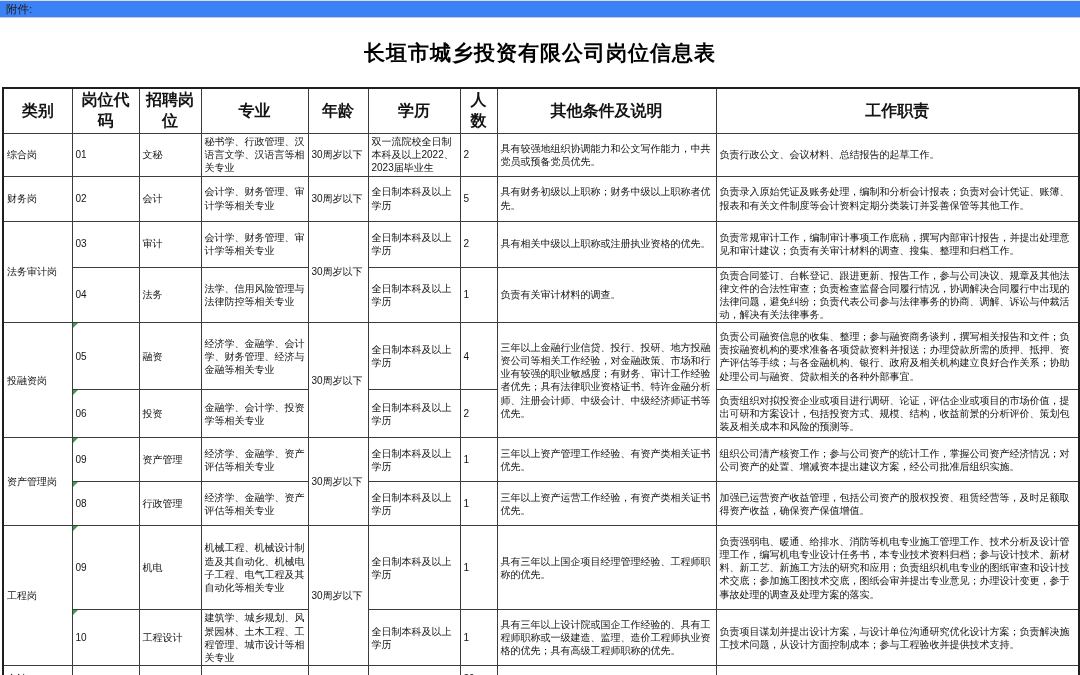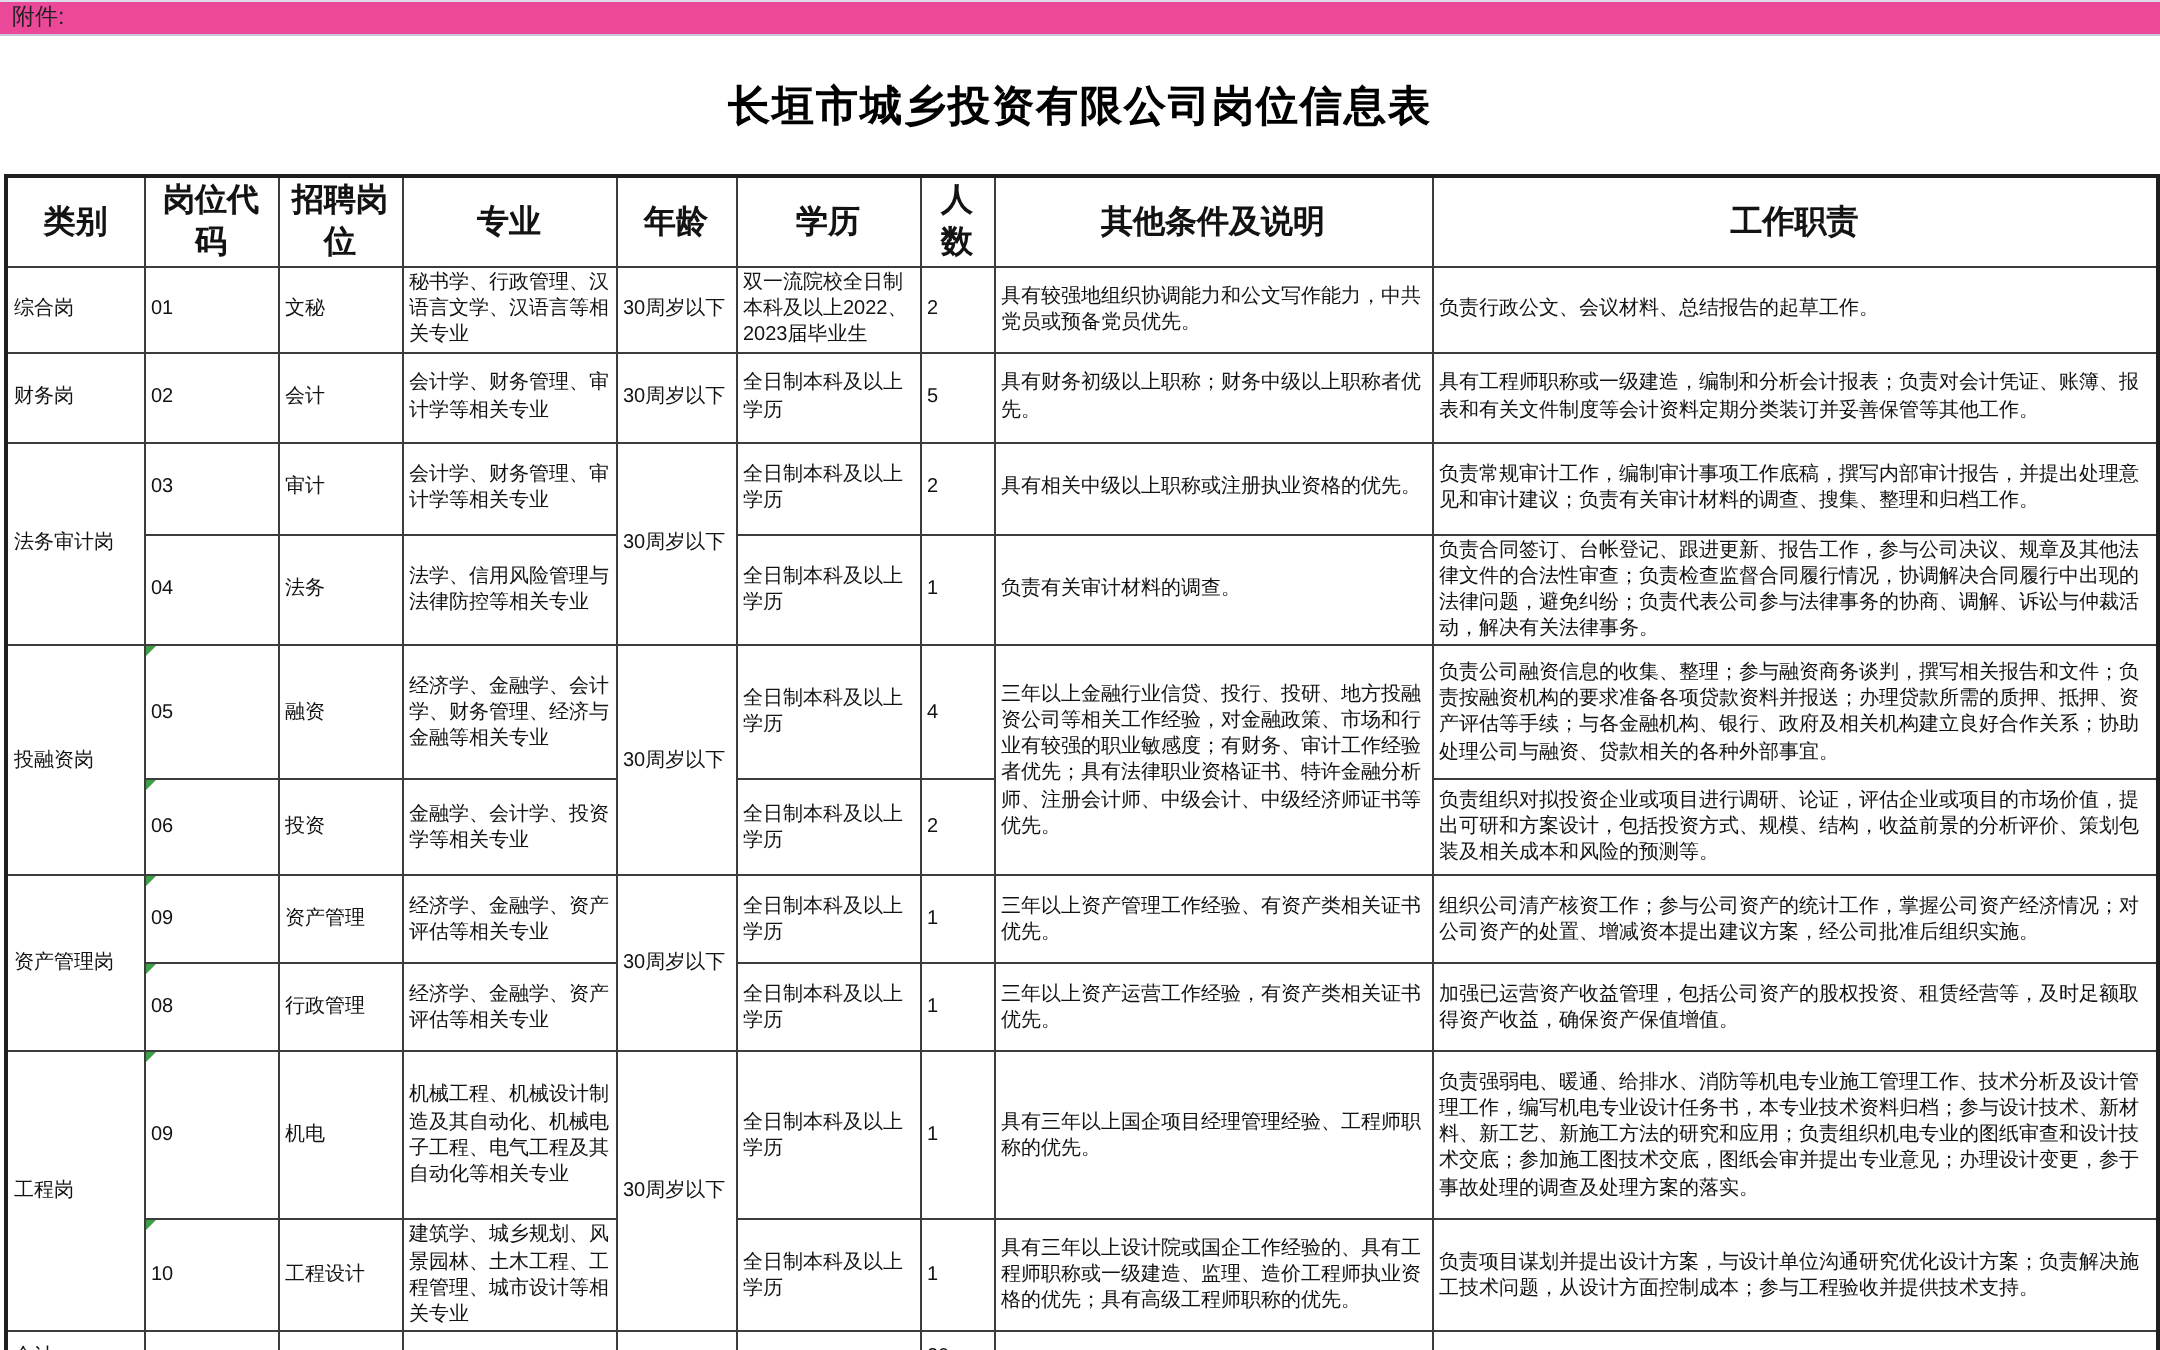--- a/index.html
+++ b/index.html
@@ -3,22 +3,22 @@
 <meta charset="utf-8">
 <style>
   html,body{margin:0;padding:0;}
   body{
     width:1080px;height:675px;background:#ffffff;color:#131313;
     font-family:"Liberation Sans","DejaVu Sans",sans-serif;
     -webkit-font-smoothing:antialiased;overflow:hidden;
   }
   .topbar{
     height:16px;border-top:1px solid #dcdcea;border-bottom:1px solid #c7c7da;
-    display:flex;padding:0 6px;font-size:11.5px;color:#222;
-    background:#ec4899;
+    display:flex;align-items:center;padding:0 6px;font-size:11.5px;color:#222;
+    background:#3b82f6;
   }
   .title-wrap{height:69px;display:flex;align-items:center;justify-content:center;}
   .doc-title{font-size:21px;font-weight:bold;letter-spacing:1px;color:#000;}
   table.job{
     border-collapse:collapse;table-layout:fixed;width:1076px;margin:0 2px;
     border:2px solid #1f1f1f;
   }
   table.job th,table.job td{
     border:1px solid #3c3c3c;padding:1px 3px;vertical-align:middle;overflow:hidden;
     word-break:break-all;
@@ -85,21 +85,21 @@
 
   <tr style="height:45px">
     <td class="c">财务岗</td>
     <td class="c">02</td>
     <td class="c">会计</td>
     <td class="c">会计学、财务管理、审计学等相关专业</td>
     <td class="c">30周岁以下</td>
     <td class="l">全日制本科及以上学历</td>
     <td class="c">5</td>
     <td class="l sm">具有财务初级以上职称；财务中级以上职称者优先。</td>
-    <td class="l sm">具有工程师职称或一级建造，编制和分析会计报表；负责对会计凭证、账簿、报表和有关文件制度等会计资料定期分类装订并妥善保管等其他工作。</td>
+    <td class="l sm">负责录入原始凭证及账务处理，编制和分析会计报表；负责对会计凭证、账簿、报表和有关文件制度等会计资料定期分类装订并妥善保管等其他工作。</td>
   </tr>
 
   <tr style="height:46px">
     <td class="c" rowspan="2">法务审计岗</td>
     <td class="c">03</td>
     <td class="c">审计</td>
     <td class="c">会计学、财务管理、审计学等相关专业</td>
     <td class="c" rowspan="2">30周岁以下</td>
     <td class="l">全日制本科及以上学历</td>
     <td class="c">2</td>

